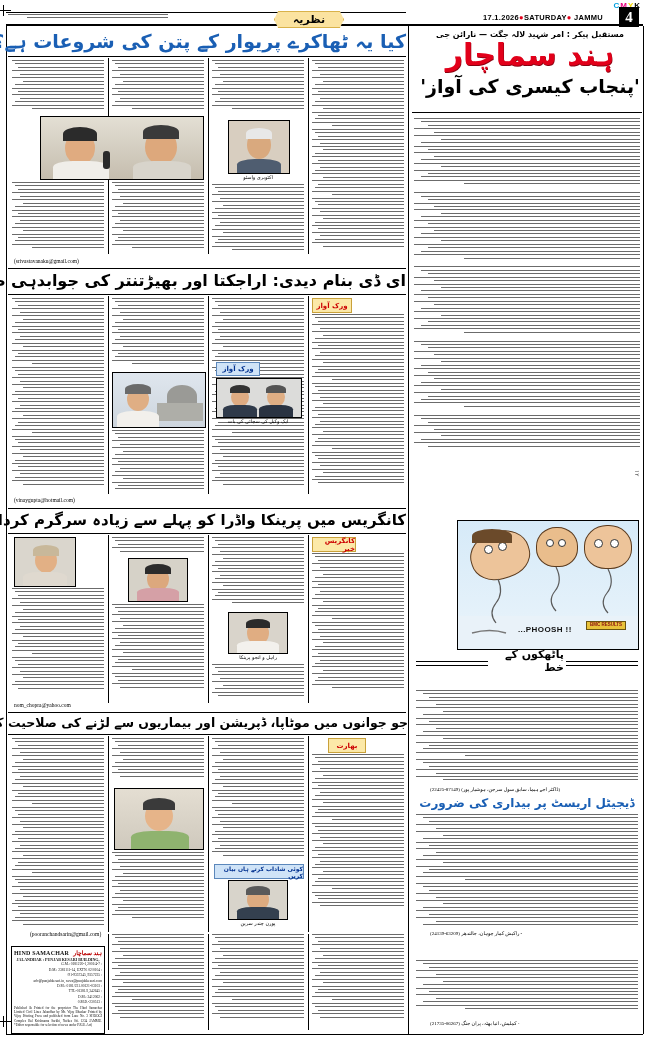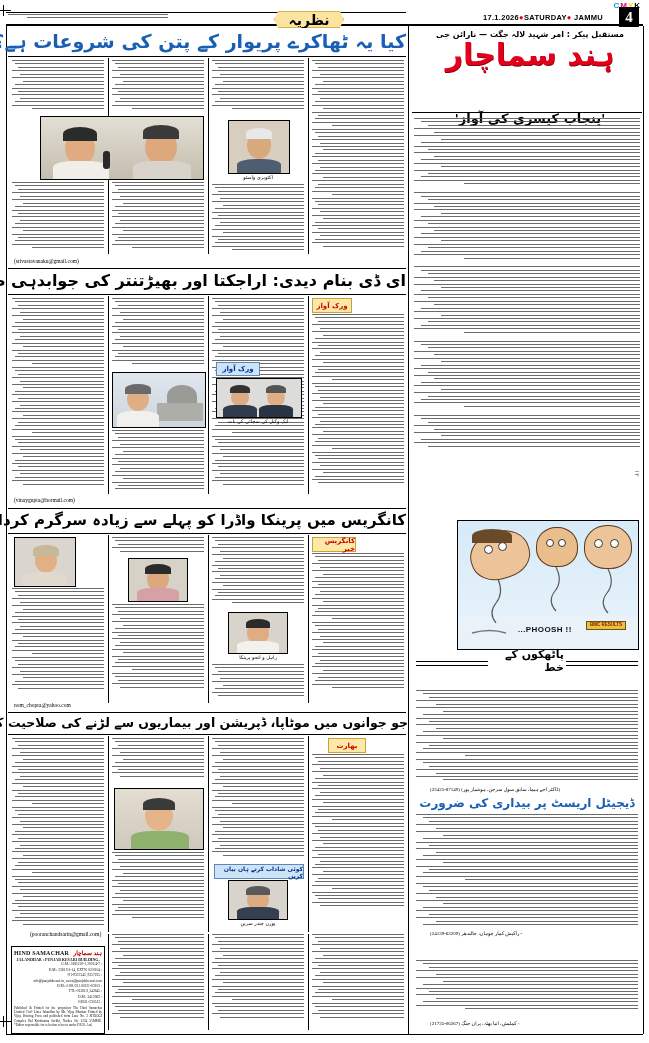--- a/index.html
+++ b/index.html
@@ -132,21 +132,21 @@
   </div>
 
   <div class="hline" style="left:6px;top:12px;width:400px;"></div>
   <div class="thickline" style="left:6px;top:24px;width:637px;"></div>
 
   <div class="txtblock urdu" style="left:8px;top:14px;width:160px;">
     <div class="ln s1"></div>
       <div class="ln s3"></div>
   </div>
 
-  <div class="nazaria" style="left:274px;top:11px;width:68px;height:15px;font-size:14px;">
+  <div class="nazaria" style="left:274px;top:11px;width:68px;height:15px;font-size:11px;">
     <span>نظریہ</span>
   </div>
 
   <div class="dateline" style="left:483px;top:13px;">
     <span>17.1.2026</span><span style="color:#e2001a;">●</span><span>SATURDAY</span><span style="color:#e2001a;">●</span> <span>JAMMU</span>
   </div>
 
   <div class="pagenum" style="left:619px;top:7px;width:20px;height:20px;">
     <span>4</span>
   </div>
@@ -157,21 +157,21 @@
   <div class="hline" style="left:6px;top:1034px;width:637px;"></div>
 
   <div class="mast-sub" style="left:420px;top:30px;width:220px;font-size:8px;letter-spacing:-.3px;">
     <span>مستقبل پیکر : امر شہید لالہ جگت — نارائن جی</span>
   </div>
 
   <div class="masthead" style="left:418px;top:40px;width:224px;font-size:30px;line-height:1;">
     <span>ہند سماچار</span>
   </div>
 
-  <div class="mast-sub" style="left:418px;top:75px;width:224px;font-size:13px;margin-top:36px;">
+  <div class="mast-sub" style="left:418px;top:75px;width:224px;font-size:19px;">
     <span>'پنجاب کیسری کی آواز'</span>
   </div>
   <div class="hline" style="left:412px;top:112px;width:230px;"></div>
 
   <div class="txtblock urdu" style="left:414px;top:118px;width:226px;height:420px;">
     <div class="ln s1"></div>
       <div class="ln s4"></div>
       <div class="ln s2"></div>
       <div class="ln s1"></div>
       <div class="ln s6"></div>

